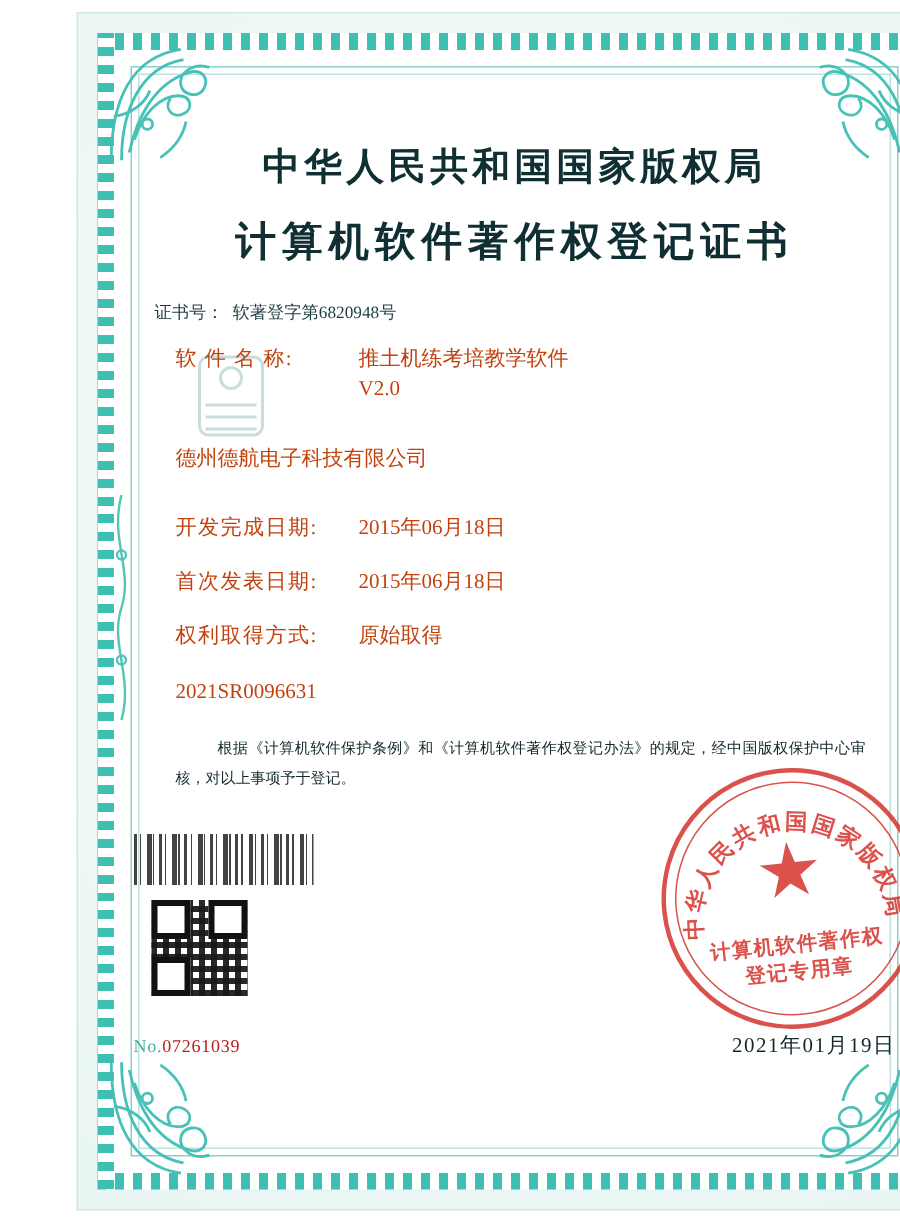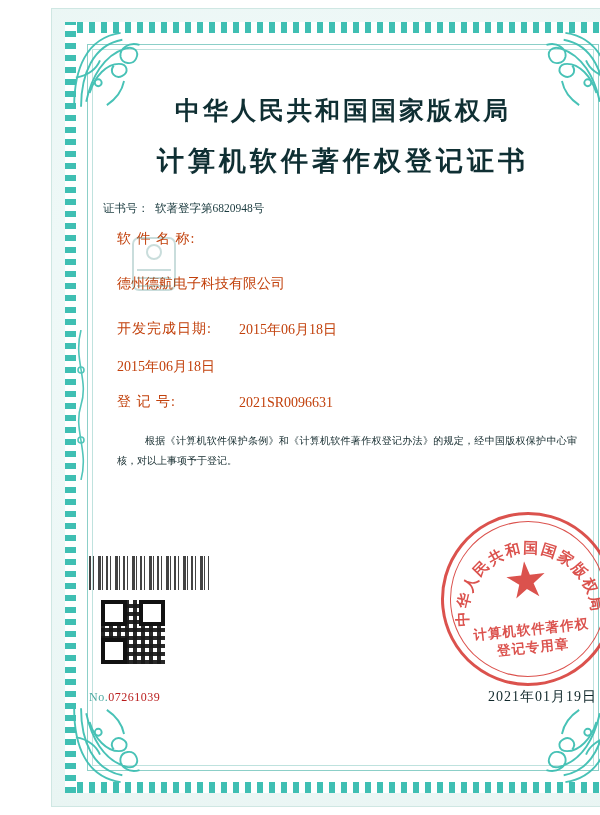--- a/index.html
+++ b/index.html
@@ -414,39 +414,45 @@
     <div class="title-sub">计算机软件著作权登记证书</div>
 
     <div class="cert-no">
       <span class="label">证书号：</span><span class="value">软著登字第6820948号</span>
     </div>
 
     <div class="fields">
 
       <div class="field-row row-gap-big">
         <div class="field-label">软 件 名 称:</div>
+        <div class="field-value">推土机练考培教学软件
+V2.0</div>
       </div>
 
       <div class="field-row row-gap-big">
         <div class="field-value">德州德航电子科技有限公司</div>
       </div>
 
       <div class="field-row">
         <div class="field-label">开发完成日期:</div>
         <div class="field-value">2015年06月18日</div>
       </div>
 
       <div class="field-row">
+        <div class="field-label">首次发表日期:</div>
         <div class="field-value">2015年06月18日</div>
       </div>
 
-
-
       <div class="field-row">
-        <div class="field-label">登 记 号:</div>
+        <div class="field-label">权利取得方式:</div>
+        <div class="field-value">原始取得</div>
+      </div>
+
+
+      <div class="field-row">
         <div class="field-value">2021SR0096631</div>
       </div>
 
     </div>
 
     <div class="statement">根据《计算机软件保护条例》和《计算机软件著作权登记办法》的规定，经中国版权保护中心审核，对以上事项予于登记。</div>
 
   </div>
 
   <div class="barcode"></div>

